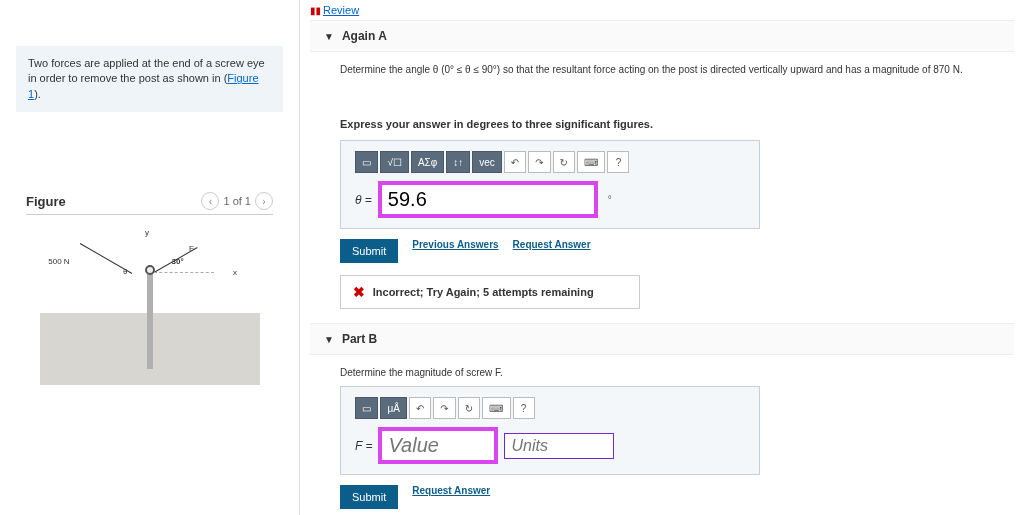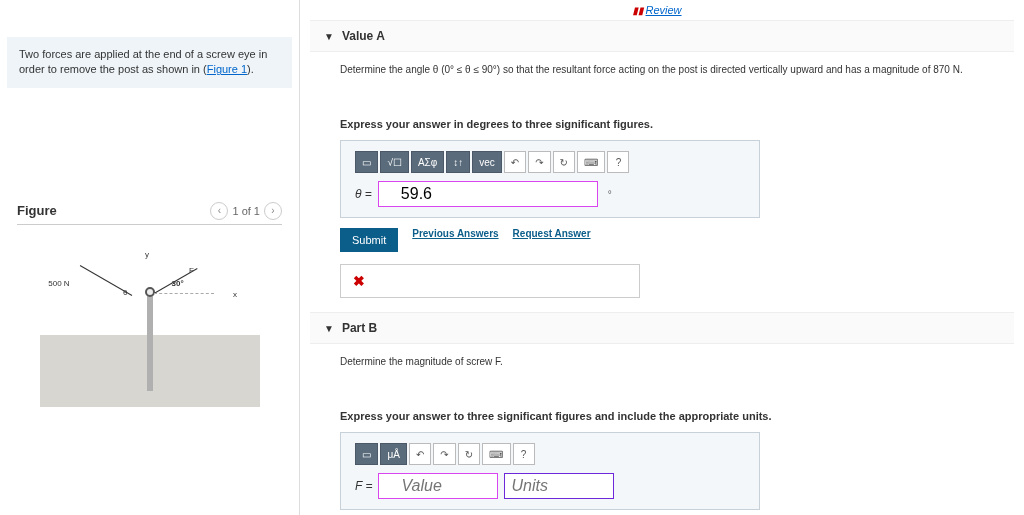--- a/index.html
+++ b/index.html
@@ -8,25 +8,24 @@
     font-size: 12px;
     color: #333;
     background: #fff;
     width: 1024px;
     height: 515px;
     overflow: hidden;
   }
   .container { display: flex; height: 100%; }
   .left-col {
     width: 300px;
-    padding: 7px;
+    padding: 16px;
     border-right: 1px solid #ddd;
     display: flex;
     flex-direction: column;
-    gap: 34px;
   }
   .right-col {
     flex: 1;
     padding: 0 10px;
     overflow: hidden;
   }
   .problem-statement {
     background: #eef4f8;
     padding: 10px 12px;
     margin: 30px 0 0 0;
@@ -34,21 +33,21 @@
     line-height: 1.4;
   }
   .problem-statement a { color: #0066cc; text-decoration: underline; }
   .figure-section { margin-top: 80px; padding: 0 10px; }
   .figure-header {
     display: flex;
     justify-content: space-between;
     align-items: center;
     border-bottom: 1px solid #ccc;
     padding-bottom: 4px;
-    margin-bottom: 22px;
+    margin-bottom: 10px;
   }
   .figure-title { font-weight: bold; font-size: 13px; }
   .figure-nav { display: flex; align-items: center; gap: 4px; font-size: 11px; color: #666; }
   .nav-btn {
     width: 18px; height: 18px; border: 1px solid #ccc; border-radius: 50%;
     display: flex; align-items: center; justify-content: center;
     font-size: 10px; color: #888; cursor: pointer; background: #fff;
   }
   .figure-img {
     width: 220px; height: 160px;
@@ -56,24 +55,23 @@
     position: relative;
     background: linear-gradient(to bottom, #fff 55%, #d8d6d0 55%);
   }
   .figure-img .post { position:absolute; left:50%; top:30%; width:6px; height:60%; background:#b0b0b0; transform:translateX(-50%);}
   .figure-img .eye { position:absolute; left:50%; top:28%; width:10px; height:10px; border:2px solid #555; border-radius:50%; transform:translate(-50%,-50%); background:#eee;}
   .figure-img .arrow1 { position:absolute; left:42%; top:30%; width:60px; height:1px; background:#333; transform-origin:left center; transform:rotate(-150deg);}
   .figure-img .arrow2 { position:absolute; left:52%; top:29%; width:50px; height:1px; background:#333; transform-origin:left center; transform:rotate(-30deg);}
   .figure-img .axis-x { position:absolute; left:52%; top:29%; width:60px; height:0; border-top:1px dashed #aaa;}
   .figure-img .lbl { position:absolute; font-size:8px; color:#333;}
   .review-link {
-    text-align: center;
+    text-align: left;
     padding: 4px 10px 0 0;
     font-size: 11px;
-    font-style: italic;
   }
   .review-link a { color: #0066cc; text-decoration: underline; }
   .review-icon { color: #c00; font-size: 10px; margin-right: 2px;}
   .part-header {
     display: flex; align-items: center; gap: 8px;
     padding: 8px 14px;
     font-size: 12px; font-weight: bold;
     border-top: 1px solid #eee;
     border-bottom: 1px solid #eee;
     background: #fafafa;
@@ -93,22 +91,22 @@
   .tool-btn {
     background: #5a6b7b; color:#fff; font-size:10px;
     padding: 4px 6px; border:1px solid #4a5868; min-width:22px;
     display:flex; align-items:center; justify-content:center;
     cursor:pointer; height:22px;
   }
   .tool-btn.light { background:#fff; color:#555; border:1px solid #bbb;}
   .input-row { display:flex; align-items:center; gap:6px; }
   .var-label { font-size:12px; font-style: italic;}
   .answer-input {
-    font-size: 16px; padding: 3px 22px; width: 220px;
-    border:1px solid #d946ef; background:#fff;
+    font-size: 20px; padding: 3px 6px; width: 220px;
+    border:4px solid #d946ef; background:#fff;
   }
   .unit-input {
     font-size: 16px; padding: 3px 6px; width: 110px;
     border:1px solid #6d28d9; background:#fff; color:#999; font-style:italic;
   }
   .unit-sym { font-size:10px; color:#666; margin-left:4px;}
   .submit-row { display:flex; align-items:flex-start; gap:14px; margin-top:10px;}
   .submit-btn {
     background:#0b5d8a; color:#fff; border:none; padding:6px 12px;
     font-size:11px; cursor:pointer;
@@ -156,21 +154,21 @@
     </div>
   </div>
 
   <div class="right-col">
     <div class="review-link">
       <span class="review-icon">▮▮</span><a href="#">Review</a>
     </div>
 
     <div class="part-header">
       <span class="caret">▼</span>
-      <span>Value A</span>
+      <span>Again A</span>
     </div>
     <div class="part-body">
       <div class="prompt-text">Determine the angle θ (0° ≤ θ ≤ 90°) so that the resultant force acting on the post is directed vertically upward and has a magnitude of 870 N.</div>
       <div class="instruct-text">Express your answer in degrees to three significant figures.</div>
 
       <div class="answer-box">
         <div class="toolbar">
           <span class="tool-btn">▭</span>
           <span class="tool-btn">√☐</span>
           <span class="tool-btn">ΑΣφ</span>
@@ -190,30 +188,30 @@
       </div>
 
       <div class="submit-row">
         <button class="submit-btn">Submit</button>
         <span class="link-sm">Previous Answers</span>
         <span class="link-sm">Request Answer</span>
       </div>
 
       <div class="feedback-box">
         <span class="x-icon">✖</span>
+        <span>Incorrect; Try Again; 5 attempts remaining</span>
       </div>
     </div>
 
     <div class="part-header">
       <span class="caret">▼</span>
       <span>Part B</span>
     </div>
     <div class="part-body">
       <div class="prompt-text">Determine the magnitude of screw F.</div>
-      <div class="instruct-text">Express your answer to three significant figures and include the appropriate units.</div>
 
       <div class="answer-box">
         <div class="toolbar">
           <span class="tool-btn">▭</span>
           <span class="tool-btn">μÅ</span>
           <span class="tool-btn light">↶</span>
           <span class="tool-btn light">↷</span>
           <span class="tool-btn light">↻</span>
           <span class="tool-btn light">⌨</span>
           <span class="tool-btn light">?</span>

